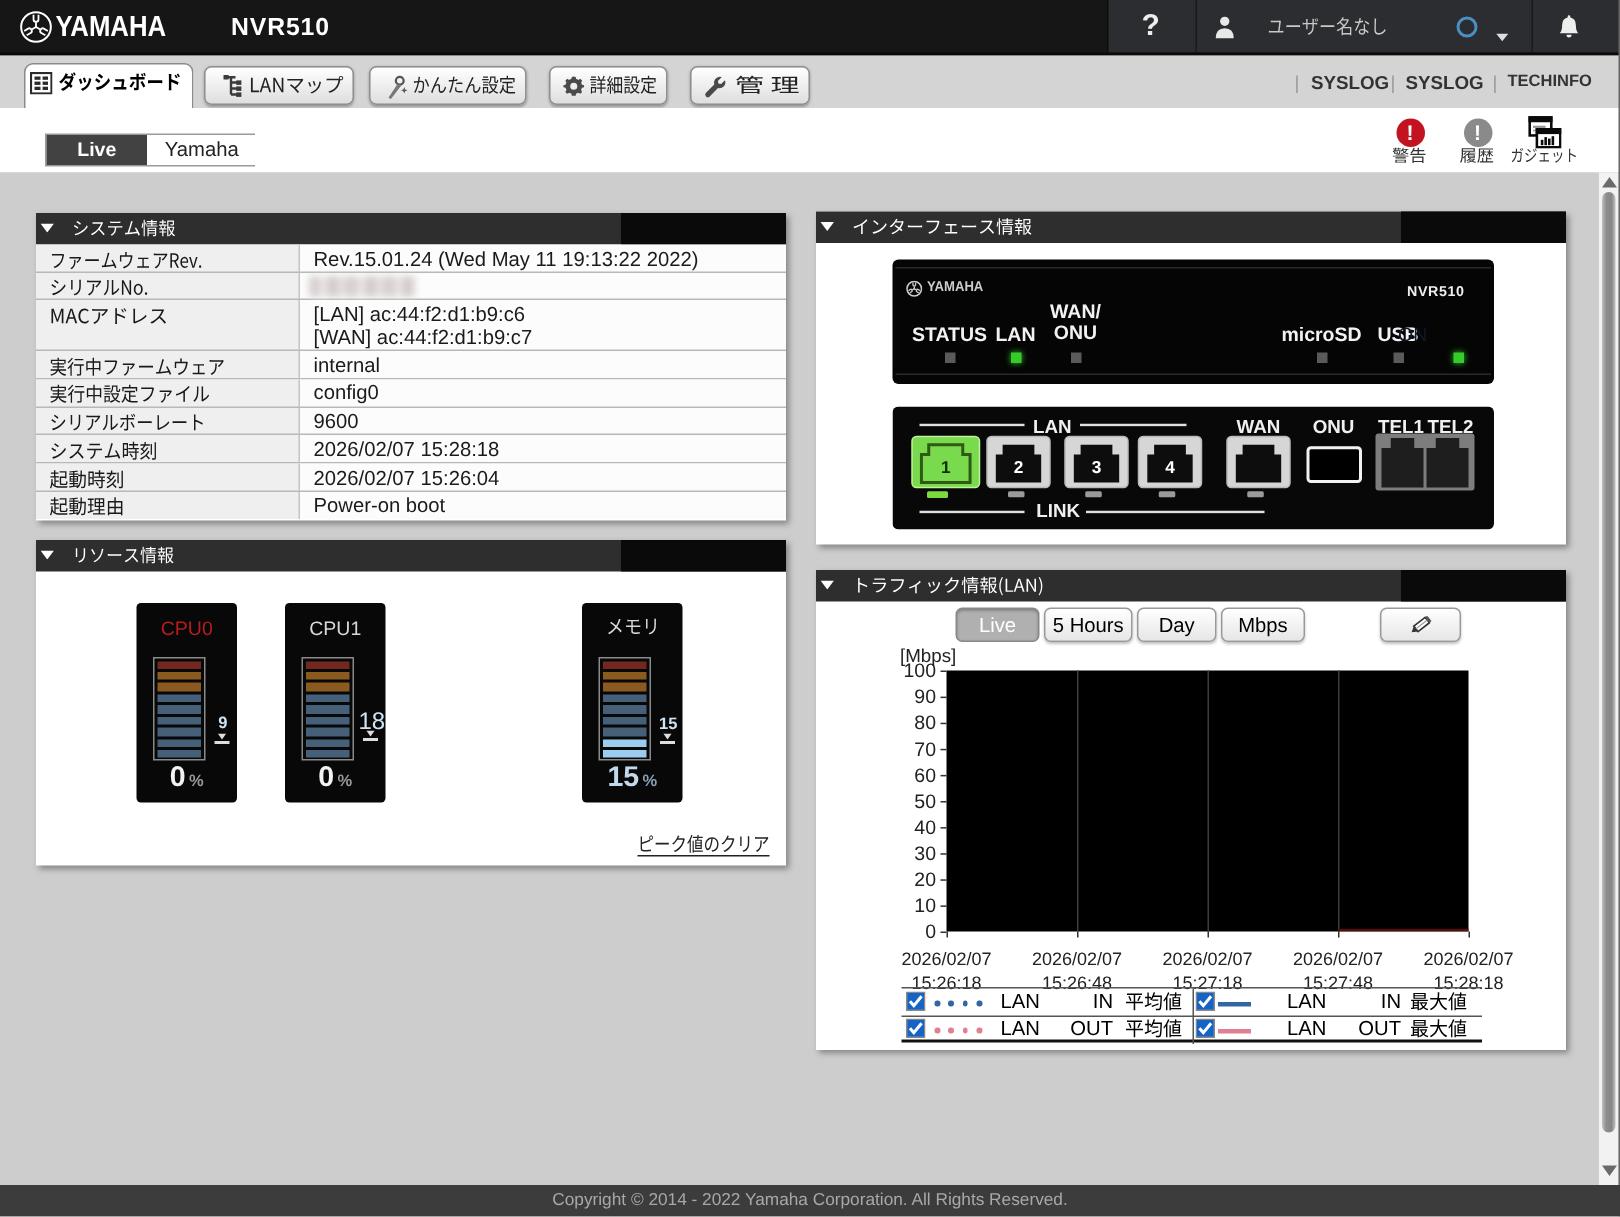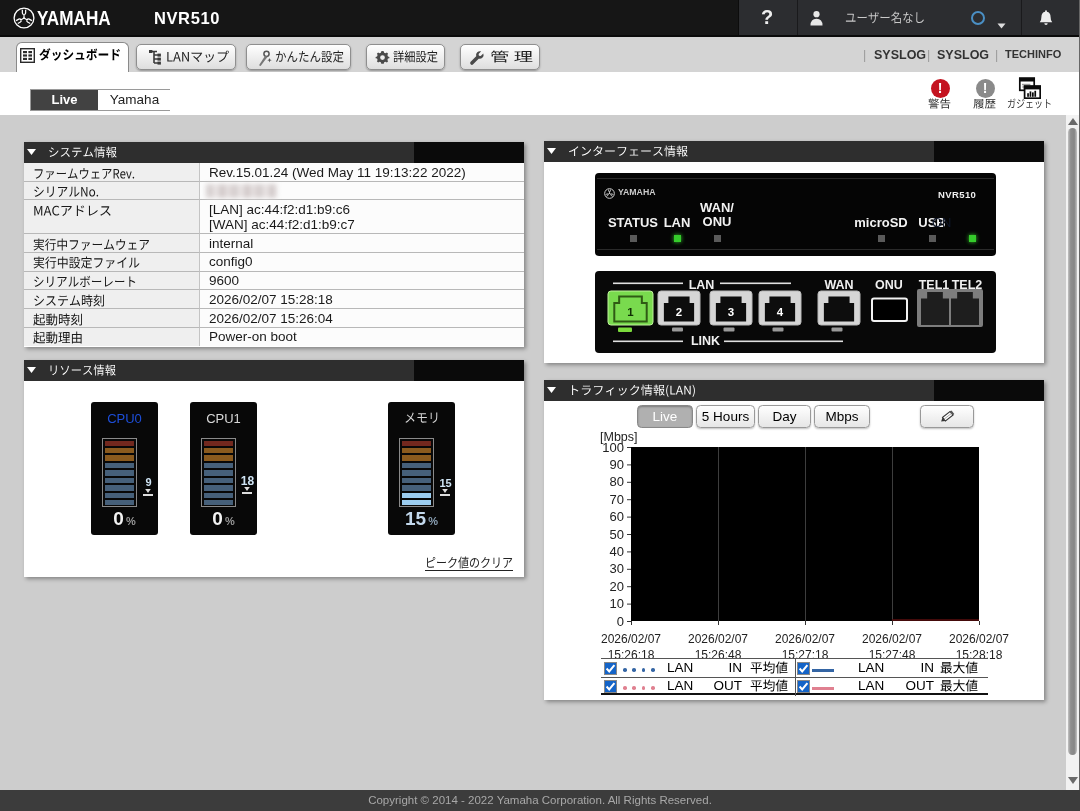--- a/index.html
+++ b/index.html
@@ -237,21 +237,21 @@
         <path d="M0 0 L9 0 L4.5 6 Z" fill="#fff"></path>
       </svg></div>
 <div style="position:absolute;left:24px;top:4px;">
       <svg width="68" height="12" viewBox="0 0 68 12" style="overflow:visible;display:block">
         <path transform="scale(0.011333 0.012000)" fill="#fff" d="M776 121Q775 140 774 161Q773 183 773 208Q773 228 773 259Q773 290 773 321Q773 351 773 370Q773 460 766 523Q760 586 747 630Q735 675 715 709Q695 743 668 775Q636 813 594 842Q553 870 510 890Q467 909 430 921L365 852Q434 835 496 803Q557 772 604 719Q631 688 647 655Q664 623 672 583Q681 543 684 490Q687 437 687 366Q687 346 687 316Q687 286 687 255Q687 225 687 208Q687 183 686 161Q684 140 682 121ZM312 129Q311 143 309 163Q308 183 308 201Q308 208 308 233Q308 257 308 291Q308 325 308 363Q308 401 308 437Q308 472 308 498Q308 524 308 535Q308 554 309 576Q311 597 312 611H220Q222 599 223 578Q225 556 225 534Q225 524 225 498Q225 471 225 436Q225 401 225 363Q225 325 225 291Q225 257 225 233Q225 208 225 201Q225 188 224 165Q223 143 221 129Z M1264 844Q1389 793 1475 717Q1561 640 1617 557Q1675 471 1702 386Q1730 300 1742 231Q1746 211 1749 187Q1751 163 1750 149L1850 163Q1844 183 1838 206Q1833 228 1830 242Q1813 331 1780 423Q1748 514 1693 599Q1635 689 1548 770Q1461 850 1339 907ZM1203 161Q1220 186 1243 223Q1266 261 1290 303Q1315 345 1336 383Q1358 421 1371 445L1291 490Q1275 457 1253 416Q1231 375 1207 334Q1183 292 1161 258Q1140 223 1124 201Z M2102 447Q2117 448 2139 449Q2161 451 2187 451Q2214 452 2241 452Q2257 452 2291 452Q2324 452 2369 452Q2414 452 2465 452Q2515 452 2566 452Q2616 452 2662 452Q2707 452 2740 452Q2773 452 2789 452Q2827 452 2854 450Q2881 448 2897 447V545Q2882 544 2853 542Q2823 540 2790 540Q2774 540 2740 540Q2706 540 2661 540Q2617 540 2566 540Q2515 540 2465 540Q2414 540 2369 540Q2325 540 2291 540Q2257 540 2241 540Q2200 540 2163 542Q2126 543 2102 545Z M3800 211Q3795 217 3788 231Q3780 244 3775 255Q3756 304 3725 363Q3694 423 3656 481Q3618 539 3576 586Q3521 648 3455 707Q3389 765 3316 815Q3243 866 3164 902L3100 835Q3181 803 3255 756Q3330 708 3395 652Q3461 595 3512 538Q3546 499 3579 450Q3613 402 3639 351Q3666 301 3678 260Q3670 260 3640 260Q3610 260 3569 260Q3528 260 3483 260Q3438 260 3397 260Q3356 260 3326 260Q3297 260 3288 260Q3271 260 3249 261Q3228 262 3210 263Q3193 264 3187 265V174Q3194 175 3213 176Q3231 178 3252 179Q3273 180 3288 180Q3299 180 3328 180Q3357 180 3397 180Q3438 180 3482 180Q3526 180 3566 180Q3607 180 3636 180Q3665 180 3674 180Q3699 180 3718 178Q3738 176 3749 172ZM3589 533Q3630 567 3674 608Q3717 649 3759 692Q3801 736 3837 775Q3873 815 3899 847L3829 907Q3794 859 3745 804Q3696 748 3641 693Q3587 637 3532 590Z M4427 613H4826V670H4427ZM4334 118H4928V176H4334ZM4358 240H4903V295H4358ZM4304 364H4958V422H4304ZM4428 746H4829V803H4428ZM4376 480H4825V538H4446V959H4376ZM4808 480H4879V876Q4879 904 4872 920Q4864 936 4843 944Q4822 953 4787 954Q4752 956 4699 956Q4697 942 4691 923Q4684 905 4677 891Q4715 892 4747 892Q4780 893 4790 892Q4808 891 4808 875ZM4590 40H4664V382H4590ZM4152 40H4220V959H4152ZM4073 233 4129 240Q4127 279 4122 328Q4116 376 4107 424Q4098 472 4086 510L4027 490Q4039 456 4048 411Q4057 366 4064 319Q4070 272 4073 233ZM4229 206 4279 186Q4296 220 4312 261Q4328 301 4335 328L4282 354Q4275 325 4260 283Q4245 241 4229 206Z M5556 426H5884V488H5556ZM5519 86H5876V154H5588V961H5519ZM5840 86H5910V279Q5910 307 5903 323Q5895 339 5872 348Q5849 356 5810 358Q5772 359 5713 359Q5711 344 5705 326Q5698 307 5690 293Q5722 294 5748 295Q5775 295 5794 295Q5813 295 5820 294Q5833 293 5837 290Q5840 287 5840 279ZM5654 467Q5681 561 5727 645Q5773 730 5834 796Q5896 862 5972 899Q5959 909 5944 928Q5929 946 5920 960Q5843 916 5780 844Q5718 772 5671 679Q5625 586 5595 483ZM5861 426H5874L5887 423L5934 440Q5914 548 5875 647Q5835 746 5776 826Q5716 907 5636 962Q5627 949 5612 935Q5598 920 5585 911Q5661 861 5717 787Q5773 712 5809 623Q5846 534 5861 443ZM5077 143H5448V207H5077ZM5066 689H5461V754H5066ZM5042 308H5487V373H5042ZM5056 515H5474V580H5056ZM5231 41H5301V331H5231ZM5231 543H5301V958H5231ZM5366 369 5431 385Q5416 421 5401 457Q5387 494 5372 520L5317 504Q5325 485 5335 461Q5344 437 5353 413Q5361 388 5366 369ZM5111 385 5168 370Q5186 402 5199 440Q5212 478 5215 504L5155 522Q5152 495 5139 456Q5127 418 5111 385Z"></path>
       </svg>
     </div>
   </div>
 <div class="abs" style="left:91px;top:402px;width:67px;height:133px;background:#080808;border-radius:3px"></div>
 <div class="abs" style="left:91px;top:410.5px;width:67px;text-align:center;display:flex;justify-content:center">
-    <span style="font-family:'Liberation Sans';font-size:13px;color:#1d4ed8">CPU0</span>
+    <span style="font-family:'Liberation Sans';font-size:13px;color:#b91c1c">CPU0</span>
   </div>
 <div class="abs" style="left:102px;top:438px;width:35px;height:69px;border:1px solid #8a8a8a"></div>
 <div class="abs" style="left:105px;top:440.5px;width:29px;height:5.4px;background:#72281e"></div>
 <div class="abs" style="left:105px;top:447.9px;width:29px;height:5.4px;background:#8a5a1e"></div>
 <div class="abs" style="left:105px;top:455.4px;width:29px;height:5.4px;background:#8a5a1e"></div>
 <div class="abs" style="left:105px;top:462.9px;width:29px;height:5.4px;background:#46607a"></div>
 <div class="abs" style="left:105px;top:470.3px;width:29px;height:5.4px;background:#46607a"></div>
 <div class="abs" style="left:105px;top:477.8px;width:29px;height:5.4px;background:#46607a"></div>
 <div class="abs" style="left:105px;top:485.2px;width:29px;height:5.4px;background:#46607a"></div>
 <div class="abs" style="left:105px;top:492.6px;width:29px;height:5.4px;background:#46607a"></div>
@@ -269,21 +269,21 @@
 <div class="abs" style="left:201px;top:438px;width:35px;height:69px;border:1px solid #8a8a8a"></div>
 <div class="abs" style="left:204px;top:440.5px;width:29px;height:5.4px;background:#72281e"></div>
 <div class="abs" style="left:204px;top:447.9px;width:29px;height:5.4px;background:#8a5a1e"></div>
 <div class="abs" style="left:204px;top:455.4px;width:29px;height:5.4px;background:#8a5a1e"></div>
 <div class="abs" style="left:204px;top:462.9px;width:29px;height:5.4px;background:#46607a"></div>
 <div class="abs" style="left:204px;top:470.3px;width:29px;height:5.4px;background:#46607a"></div>
 <div class="abs" style="left:204px;top:477.8px;width:29px;height:5.4px;background:#46607a"></div>
 <div class="abs" style="left:204px;top:485.2px;width:29px;height:5.4px;background:#46607a"></div>
 <div class="abs" style="left:204px;top:492.6px;width:29px;height:5.4px;background:#46607a"></div>
 <div class="abs" style="left:204px;top:500.1px;width:29px;height:5.4px;background:#46607a"></div>
-<div class="abs" style="left:239px;top:475.5px;width:17px;text-align:center;font-size:12px;font-weight:bold;color:#cfe4f4;line-height:11px">18</div>
+<div class="abs" style="left:239px;top:475.5px;width:17px;text-align:center;font-size:16px;font-weight:normal;color:#cfe4f4;line-height:11px">18</div>
 <div class="abs" style="left:241px;top:487.3px;line-height:0"><svg width="12" height="8" viewBox="0 0 12 8">
 <path d="M3.2 0 L8.8 0 L6 4 Z" fill="#ddd"></path>
       <rect x="1" y="5" width="10" height="2" fill="#ddd"></rect>
     </svg></div>
 <div class="abs" style="left:190px;top:508px;width:67px;text-align:center;font-size:19px;font-weight:bold;color:#f2f2f2">0<span style="font-size:11px;font-weight:bold;color:#999"> %</span></div>
 <div class="abs" style="left:388px;top:402px;width:67px;height:133px;background:#080808;border-radius:3px"></div>
 <div class="abs" style="left:388px;top:410.5px;width:67px;text-align:center;display:flex;justify-content:center">
     <svg width="36" height="13" viewBox="0 0 36 13" style="overflow:visible;display:block">
       <path transform="scale(0.012000 0.013000)" fill="#d8d8d8" d="M810 152Q802 165 793 187Q783 209 777 225Q759 275 732 333Q706 390 673 448Q639 506 598 559Q550 620 490 682Q429 744 353 803Q278 861 183 911L114 848Q254 782 354 694Q455 607 531 509Q594 430 633 349Q672 268 698 194Q703 179 709 157Q715 136 718 120ZM281 269Q318 293 361 322Q404 352 447 382Q490 413 529 442Q567 471 595 494Q671 555 743 619Q815 684 874 749L811 818Q748 745 682 684Q615 622 540 558Q513 535 477 507Q441 479 399 448Q358 417 314 388Q270 358 229 332Z M1181 170Q1201 171 1223 172Q1246 174 1271 174Q1289 174 1325 174Q1362 174 1409 174Q1457 174 1508 174Q1559 174 1607 174Q1655 174 1692 174Q1729 174 1747 174Q1771 174 1792 173Q1812 171 1829 170V250Q1811 249 1792 248Q1773 248 1747 248Q1729 248 1690 248Q1652 248 1603 248Q1553 248 1501 248Q1448 248 1401 248Q1354 248 1319 248Q1284 248 1271 248Q1246 248 1223 248Q1201 249 1181 250ZM1487 491Q1487 519 1487 555Q1487 592 1487 628Q1487 664 1487 692Q1487 721 1487 735Q1487 772 1516 794Q1545 815 1614 815Q1685 815 1749 812Q1812 809 1877 801L1872 885Q1833 887 1789 890Q1745 892 1698 894Q1651 895 1603 895Q1528 895 1484 878Q1440 862 1422 831Q1404 801 1404 760Q1404 733 1404 698Q1404 664 1404 627Q1404 589 1404 554Q1404 518 1404 488Q1404 476 1404 449Q1404 423 1404 390Q1404 356 1404 323Q1404 290 1404 263Q1404 237 1404 224L1487 225Q1487 237 1487 265Q1487 293 1487 328Q1487 363 1487 397Q1487 431 1487 457Q1487 483 1487 491ZM1115 454Q1136 455 1163 457Q1189 459 1209 459Q1225 459 1262 459Q1300 459 1352 459Q1403 459 1462 459Q1520 459 1579 459Q1637 459 1688 459Q1739 459 1774 459Q1810 459 1824 459Q1835 459 1850 458Q1865 457 1880 456Q1896 456 1907 455L1907 537Q1890 535 1866 534Q1843 534 1826 534Q1811 534 1775 534Q1739 534 1688 534Q1637 534 1578 534Q1520 534 1461 534Q1402 534 1351 534Q1300 534 1262 534Q1225 534 1209 534Q1191 534 1163 535Q1136 536 1115 538Z M2776 121Q2775 140 2774 161Q2773 183 2773 208Q2773 228 2773 259Q2773 290 2773 321Q2773 351 2773 370Q2773 460 2766 523Q2760 586 2747 630Q2735 675 2715 709Q2695 743 2668 775Q2636 813 2594 842Q2553 870 2510 890Q2467 909 2430 921L2365 852Q2434 835 2496 803Q2557 772 2604 719Q2631 688 2647 655Q2664 623 2672 583Q2681 543 2684 490Q2687 437 2687 366Q2687 346 2687 316Q2687 286 2687 255Q2687 225 2687 208Q2687 183 2686 161Q2684 140 2682 121ZM2312 129Q2311 143 2309 163Q2308 183 2308 201Q2308 208 2308 233Q2308 257 2308 291Q2308 325 2308 363Q2308 401 2308 437Q2308 472 2308 498Q2308 524 2308 535Q2308 554 2309 576Q2311 597 2312 611H2220Q2222 599 2223 578Q2225 556 2225 534Q2225 524 2225 498Q2225 471 2225 436Q2225 401 2225 363Q2225 325 2225 291Q2225 257 2225 233Q2225 208 2225 201Q2225 188 2224 165Q2223 143 2221 129Z"></path>
     </svg>

